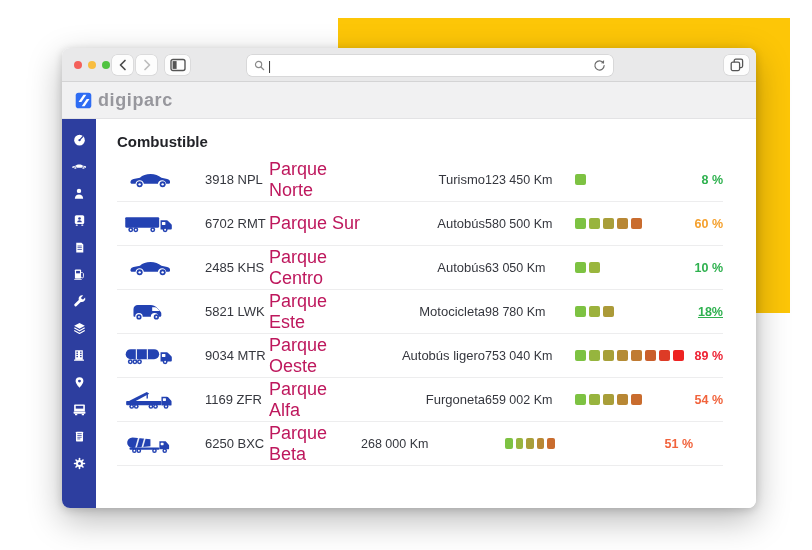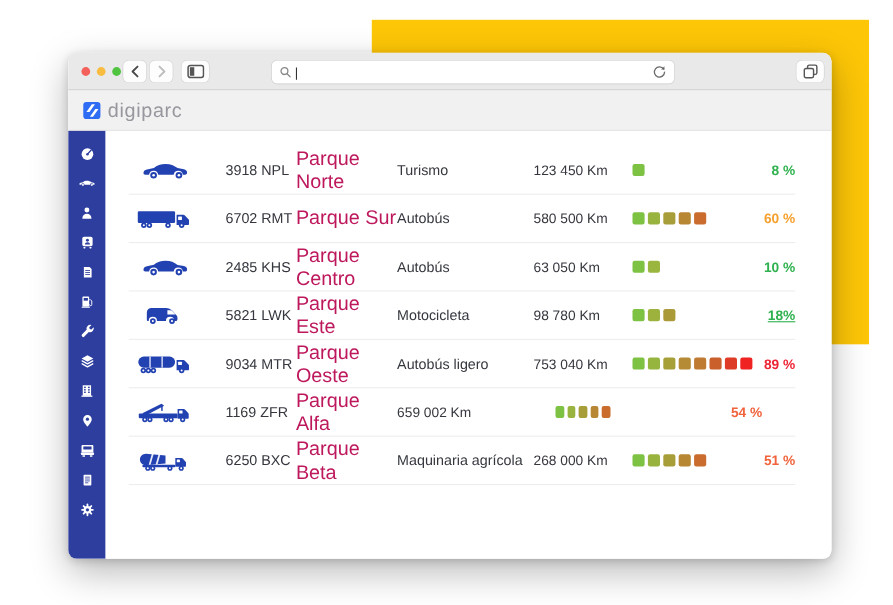--- a/index.html
+++ b/index.html
@@ -19,39 +19,39 @@
   .btn-fwd{left:74px;width:21px;}
   .btn-side{left:103px;width:25px;}
   .btn-tabs{left:662px;width:25px;}
   .url-field{position:absolute;left:185px;top:7px;width:366px;height:21px;background:#fff;border-radius:5px;
              box-shadow:0 0 0 .5px rgba(0,0,0,.14);display:flex;align-items:center;padding:0 7px;}
   .url-field .cursor{color:#333;font-size:12px;margin-left:3px;font-weight:300;}
   .url-field .spacer{flex:1;}
   
   .app-header{height:37px;background:#f1f1f2;border-bottom:1px solid #e3e3e5;display:flex;align-items:center;
               padding-left:13px;flex:0 0 auto;}
-  .logo-text{font-size:18px;font-weight:400;color:#97979d;letter-spacing:.6px;margin-left:6px;}
+  .logo-text{font-size:18px;font-weight:700;color:#97979d;letter-spacing:.6px;margin-left:6px;}
   
   .content{flex:1;display:flex;min-height:0;}
   .sidebar{width:34px;background:var(--sidebar);display:flex;flex-direction:column;align-items:center;
            padding-top:13px;gap:12px;flex:0 0 auto;}
   .side-item{width:16px;height:15px;display:flex;align-items:center;justify-content:center;cursor:pointer;}
   .side-item svg{display:block;}
   .wht{fill:#fff;}
   .cut{fill:var(--sidebar);}
   .main{flex:1;padding:14px 0 0 21px;background:#fff;min-width:0;}
   .page-title{font-size:15px;font-weight:700;color:#222328;margin:0 0 8px 0;}
   .table{width:606px;}
   .row{display:grid;grid-template-columns:66px 86px 92px 124px 70px 138px 30px;height:44px;align-items:center;
        border-bottom:1px solid #ededee;cursor:pointer;}
   .cell-icon{display:flex;align-items:center;justify-content:center;color:var(--vehicle);}
   .cell-icon svg{display:block;}
   .cell-plate{padding-left:22px;font-size:13px;color:#35373e;}
   .cell-park{font-size:18px;color:#be185d;}
-  .cell-type{text-align:left;font-size:13px;color:#35373e;}
+  .cell-type{text-align:right;font-size:13px;color:#35373e;}
   .cell-km{text-align:left;font-size:12.5px;color:#35373e;white-space:nowrap;}
   .cell-squares{padding-left:20px;display:flex;gap:3px;}
   .sq{width:11px;height:11px;border-radius:2px;display:inline-block;}
   .cell-pct{text-align:right;font-size:12.5px;font-weight:700;white-space:nowrap;}
 </style>
 </head>
 <body>
 
 <div class="stage">
   <div class="accent-rect"></div>
@@ -215,20 +215,21 @@
                 <rect x="10.7" y="2.8" width="2.6" height="18.4" rx="1.3" transform="rotate(90 12 12)"></rect>
                 <rect x="10.7" y="2.8" width="2.6" height="18.4" rx="1.3" transform="rotate(135 12 12)"></rect>
                 <circle cx="12" cy="12" r="5.6"></circle>
               </g>
               <circle cx="12" cy="12" r="2.4" class="cut"></circle>
             </svg>
         </div>
       </div>
 
       <div class="main">
+        <h1 class="page-title">Combustible</h1>
 
         <div class="table">
 
           <div class="row">
             <div class="cell-icon">
               <svg width="46" height="20" viewBox="0 0 50 22">
                   <path fill="currentColor" d="M3.5 13.2c.2-1.8 1.4-2.9 3.4-3.3l7-1.4C16.8 5.7 20.8 4.4 25.6 4.4c4.9 0 8.7 1.5 12 4.2l6.3 1.2c2 .4 3.2 1.6 3.2 3.3 0 1.3-.7 2.1-2 2.1h-2.3a4.6 4.6 0 0 0-9.1 0H18.2a4.6 4.6 0 0 0-9.1 0H5.5c-1.4 0-2.2-.8-2-2z"></path>
                   <circle cx="13.6" cy="15.8" r="3.3" fill="currentColor"></circle>
                   <circle cx="38.9" cy="15.8" r="3.3" fill="currentColor"></circle>
                   <circle cx="13.6" cy="15.8" r="1.3" fill="#fff"></circle>
@@ -369,20 +370,21 @@
                   <circle cx="45.5" cy="19" r="2.6" fill="currentColor"></circle>
                   <circle cx="8" cy="19" r="1" fill="#fff"></circle>
                   <circle cx="13" cy="19" r="1" fill="#fff"></circle>
                   <circle cx="29" cy="19" r="1" fill="#fff"></circle>
                   <circle cx="34" cy="19" r="1" fill="#fff"></circle>
                   <circle cx="45.5" cy="19" r="1" fill="#fff"></circle>
                 </svg>
             </div>
             <div class="cell-plate">1169 ZFR</div>
             <div class="cell-park">Parque Alfa</div>
+            <div class="cell-type">Furgoneta</div>
             <div class="cell-km">659 002 Km</div>
             <div class="cell-squares">
                 <span class="sq" style="background: rgb(125, 194, 66);"></span>
                 <span class="sq" style="background: rgb(152, 180, 62);"></span>
                 <span class="sq" style="background: rgb(168, 158, 57);"></span>
                 <span class="sq" style="background: rgb(184, 135, 52);"></span>
                 <span class="sq" style="background: rgb(201, 108, 46);"></span>
               </div>
             <div class="cell-pct" style="color: rgb(241, 99, 60);">54 %</div>
           </div>
@@ -401,21 +403,20 @@
                   <circle cx="33" cy="19.5" r="2.6" fill="currentColor"></circle>
                   <circle cx="44.5" cy="19.5" r="2.6" fill="currentColor"></circle>
                   <circle cx="10.5" cy="19.5" r="1" fill="#fff"></circle>
                   <circle cx="15.5" cy="19.5" r="1" fill="#fff"></circle>
                   <circle cx="33" cy="19.5" r="1" fill="#fff"></circle>
                   <circle cx="44.5" cy="19.5" r="1" fill="#fff"></circle>
                 </svg>
             </div>
             <div class="cell-plate">6250 BXC</div>
             <div class="cell-park">Parque Beta</div>
-            <div class="cell-type">Maquinaria agrícola</div>
             <div class="cell-km">268 000 Km</div>
             <div class="cell-squares">
                 <span class="sq" style="background: rgb(125, 194, 66);"></span>
                 <span class="sq" style="background: rgb(152, 180, 62);"></span>
                 <span class="sq" style="background: rgb(168, 158, 57);"></span>
                 <span class="sq" style="background: rgb(184, 135, 52);"></span>
                 <span class="sq" style="background: rgb(201, 108, 46);"></span>
               </div>
             <div class="cell-pct" style="color: rgb(241, 99, 60);">51 %</div>
           </div>

